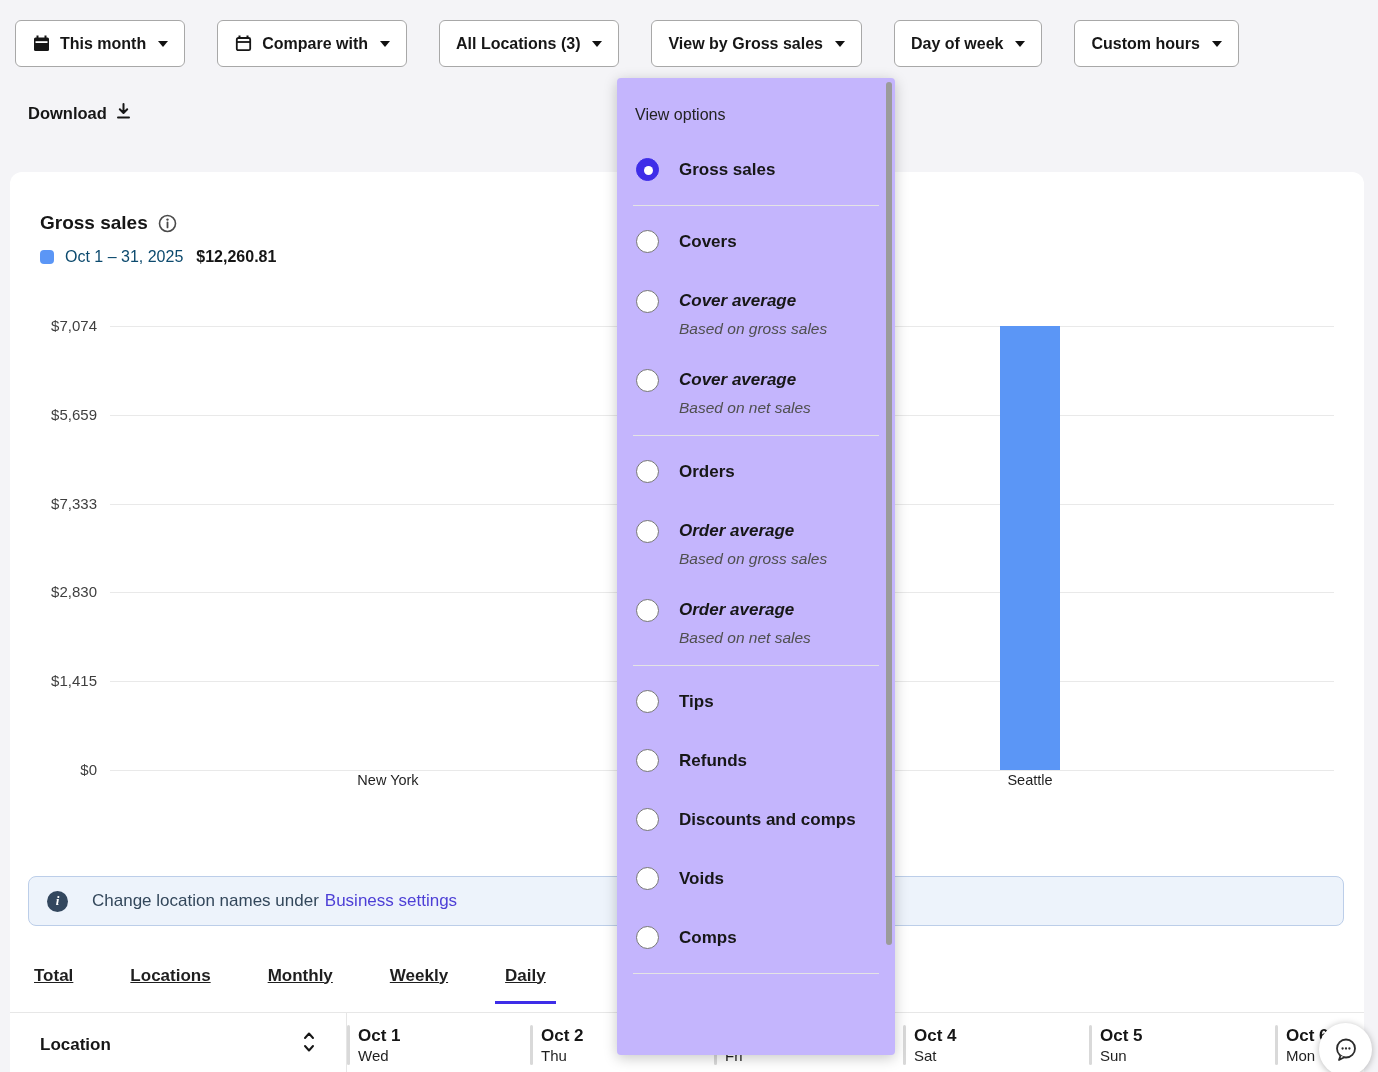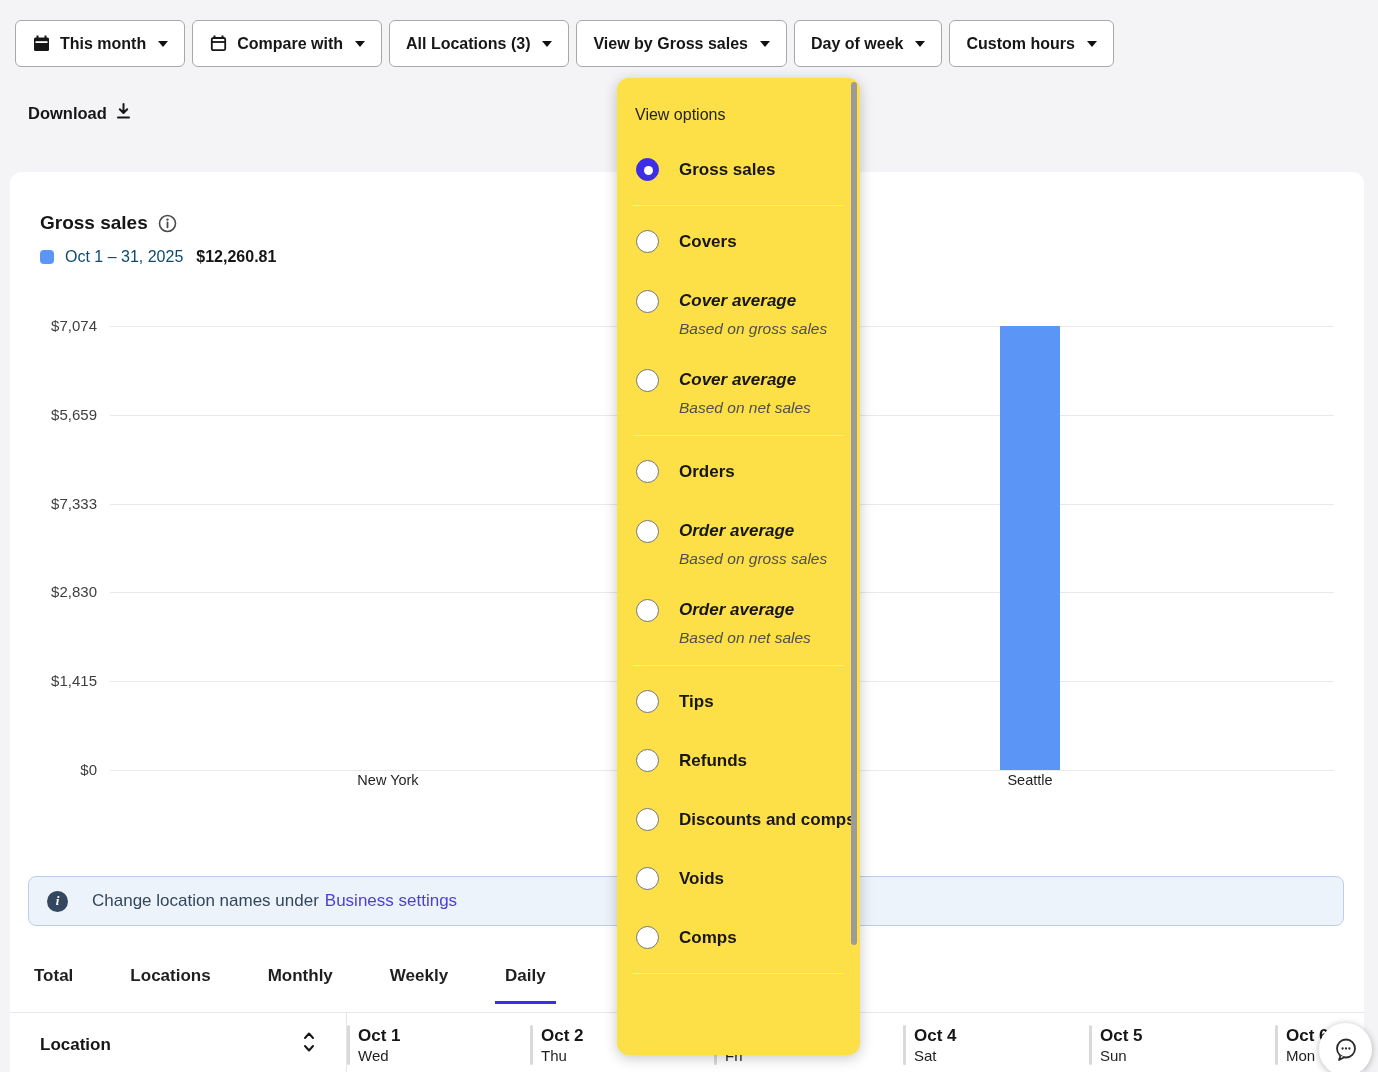--- a/index.html
+++ b/index.html
@@ -1,21 +1,21 @@
 <!DOCTYPE html>
 <html><head>
 <meta charset="utf-8">
 <style>
   * { margin:0; padding:0; box-sizing:border-box; }
   html,body { width:1378px; height:1072px; }
   body { font-family:"Liberation Sans", sans-serif; background:#f4f4f7; }
   #page { position:relative; width:1378px; height:1072px; overflow:hidden; background:#f4f4f7; }
 
   
-  .toolbar { position:absolute; left:15px; top:20px; display:flex; gap:7px; }
+  .toolbar { position:absolute; left:15px; top:20px; display:flex; gap:32px; }
   .btn { display:flex; align-items:center; gap:9px; height:47px; padding:0 16px;
          background:#fff; border:1px solid #a8a8a8; border-radius:6px;
          font-size:16px; font-weight:700; color:#161616; cursor:pointer; white-space:nowrap; }
   .btn svg { flex:0 0 auto; }
   .caret { width:0; height:0; border-left:5px solid transparent; border-right:5px solid transparent;
            border-top:6px solid #111; margin-left:3px; }
   .download { position:absolute; left:28px; top:102px; display:flex; align-items:center; gap:8px;
               font-size:16.5px; font-weight:700; color:#161616; cursor:pointer; }
 
   
@@ -42,37 +42,37 @@
             display:flex; align-items:center; padding-left:18px; }
   .banner-dot { width:21px; height:21px; border-radius:50%; background:#33475e; color:#fff;
                 font-size:13px; font-weight:700; display:flex; align-items:center; justify-content:center;
                 font-family:"Liberation Serif", serif; font-style:italic; }
   .banner-text { margin-left:24px; font-size:17px; color:#33475b; }
   .banner-link { font-size:17px; color:#4d3fd6; margin-left:6px; cursor:pointer; }
 
   
   .tabs { position:absolute; left:0; top:778px; height:54px; display:flex; padding-left:14px; gap:37px; }
   .tab { height:54px; display:flex; align-items:center; padding:0 10px; font-size:17px; font-weight:700;
-         color:#1f1f1f; cursor:pointer; border-bottom:3px solid transparent; }
+         color:#1f1f1f; cursor:pointer; border-bottom:3px solid transparent;text-decoration:underline; }
   .tab.active { border-bottom-color:#3e2de8; }
 
   
   .tbl { position:absolute; left:0; top:840px; width:1354px; height:60px; border-top:1px solid #e7e7e7; }
   .loc-header { position:absolute; left:30px; top:22px; font-size:17px; font-weight:700; color:#161616; }
   .sort-icon { position:absolute; left:292px; top:16px; cursor:pointer; }
   .col-boundary { position:absolute; left:336px; top:0; width:1px; height:60px; background:#e6e6e6; }
   .date-col { position:absolute; top:12px; display:flex; }
   .date-tick { width:3px; height:40px; background:#d9d9d9; border-radius:2px; }
   .date-texts { margin-left:8px; }
   .date-label { font-size:17px; font-weight:700; color:#161616; line-height:21px; }
   .day-label { font-size:15px; color:#1f1f1f; line-height:20px; }
 
   
-  .menu { position:absolute; left:617px; top:78px; width:243px; height:977px; background:#fde047;
-          border-radius:12px; box-shadow:0 3px 14px rgba(0,0,0,.22); z-index:40; }
+  .menu { position:absolute; left:617px; top:78px; width:278px; height:977px; background:#c4b5fd;
+          border-radius:4px; box-shadow:0 3px 14px rgba(0,0,0,.22); z-index:40; }
   .menu-inner { padding:28px 0 0 0; }
   .menu-title { padding:0 0 16px 18px; font-size:16px; color:#232323; line-height:18px; }
   .mi { display:flex; align-items:center; padding-left:19px; height:59px; cursor:pointer; }
   .mi.two { height:79px; align-items:flex-start; }
   .mi.two .rb { margin-top:19px; }
   .mi.two .mtxt { padding-top:18px;font-style:italic; }
   .rb { width:23px; height:23px; border-radius:50%; border:1.5px solid #767676; flex:0 0 auto;
         position:relative; background:#fff; }
   .rb.sel { background:#3e2de8; border-color:#3e2de8; }
   .rb.sel::after { content:""; position:absolute; left:7px; top:7px; width:9px; height:9px;

